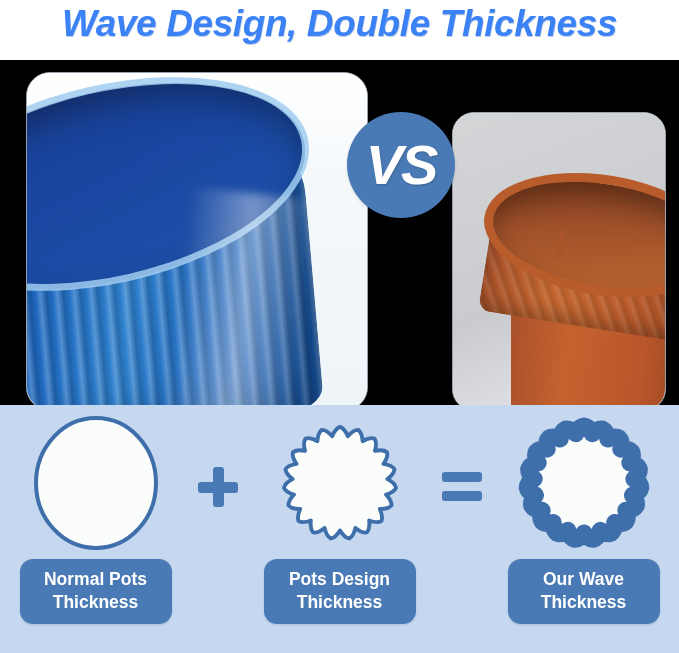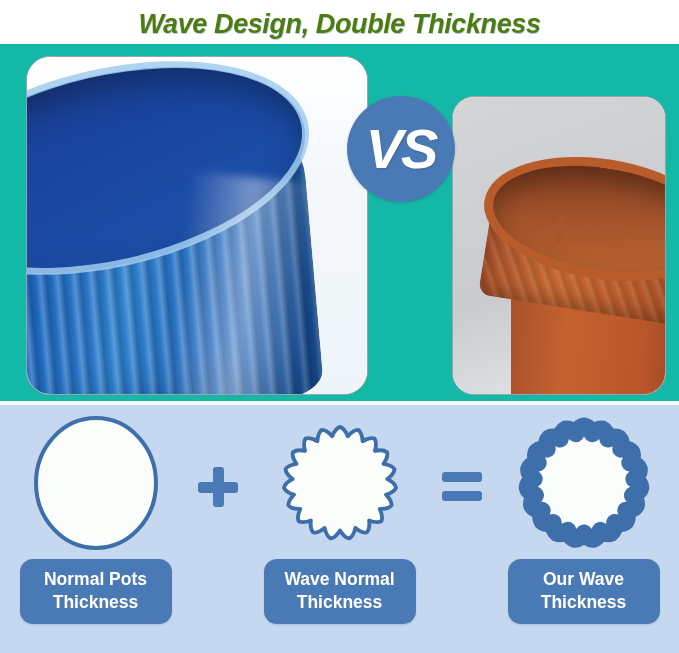--- a/index.html
+++ b/index.html
@@ -30,35 +30,35 @@
     height: 48px;
     display: flex;
     align-items: center;
     justify-content: center;
     background: #ffffff;
   }
   .title-text {
     font-family: "Liberation Sans", sans-serif;
     font-weight: bold;
     font-style: italic;
-    font-size: 27px;
+    font-size: 37px;
     letter-spacing: -0.4px;
-    color: #4d7c0f;
+    color: #3b82f6;
     white-space: nowrap;
     text-shadow: 0.6px 0.6px 0 rgba(61,111,180,0.35);
   }
 
   
   .compare {
     position: absolute;
     left: 0;
-    top: 44px;
+    top: 60px;
     width: 679px;
     height: 357px;
-    background: #14b8a6;
+    background: #000000;
     overflow: hidden;
   }
 
   .photo-frame {
     position: absolute;
     border: 1px solid #9aa2ad;
     border-radius: 22px;
     overflow: hidden;
     background: #ffffff;
   }
@@ -358,21 +358,21 @@
         </div>
       </div>
 
       <div class="term">
         <div class="shape-slot">
           <svg width="126" height="130" viewBox="-65 -65 130 130">
             <path id="wavyThin" fill="#fbfdfb" stroke="#3f6fab" stroke-width="4" stroke-linejoin="round" d="M 0.00 -58.00 Q 4.68 -56.52 8.07 -48.33 Q 13.92 -54.97 18.83 -54.86 Q 22.78 -51.93 23.32 -43.09 Q 31.02 -47.48 35.62 -45.77 Q 38.41 -41.72 36.05 -33.19 Q 44.75 -34.83 48.56 -31.72 Q 49.87 -26.99 44.87 -19.68 Q 53.64 -18.41 56.23 -14.24 Q 55.94 -9.33 48.83 -4.05 Q 56.71 0.00 57.80 4.79 Q 55.94 9.33 47.50 12.03 Q 53.64 18.41 53.11 23.30 Q 49.87 26.99 41.02 26.80 Q 44.75 34.83 42.67 39.28 Q 38.41 41.72 30.10 38.67 Q 31.02 47.48 27.60 51.01 Q 22.78 51.93 15.91 46.35 Q 13.92 54.97 9.55 57.21 Q 4.68 56.52 0.00 49.00 Q -4.68 56.52 -9.55 57.21 Q -13.92 54.97 -15.91 46.35 Q -22.78 51.93 -27.60 51.01 Q -31.02 47.48 -30.10 38.67 Q -38.41 41.72 -42.67 39.28 Q -44.75 34.83 -41.02 26.80 Q -49.87 26.99 -53.11 23.30 Q -53.64 18.41 -47.50 12.03 Q -55.94 9.33 -57.80 4.79 Q -56.71 0.00 -48.83 -4.05 Q -55.94 -9.33 -56.23 -14.24 Q -53.64 -18.41 -44.87 -19.68 Q -49.87 -26.99 -48.56 -31.72 Q -44.75 -34.83 -36.05 -33.19 Q -38.41 -41.72 -35.62 -45.77 Q -31.02 -47.48 -23.32 -43.09 Q -22.78 -51.93 -18.83 -54.86 Q -13.92 -54.97 -8.07 -48.33 Q -4.68 -56.52 -0.00 -58.00 Z"></path>
           </svg>
         </div>
         <div class="label-box">
-          <span>Wave Normal</span>
+          <span>Pots Design</span>
           <span class="l2">Thickness</span>
         </div>
       </div>
 
       <div class="op">
         <div class="op-eq">
           <span class="t"></span>
             <span class="b"></span>
         </div>
       </div>

